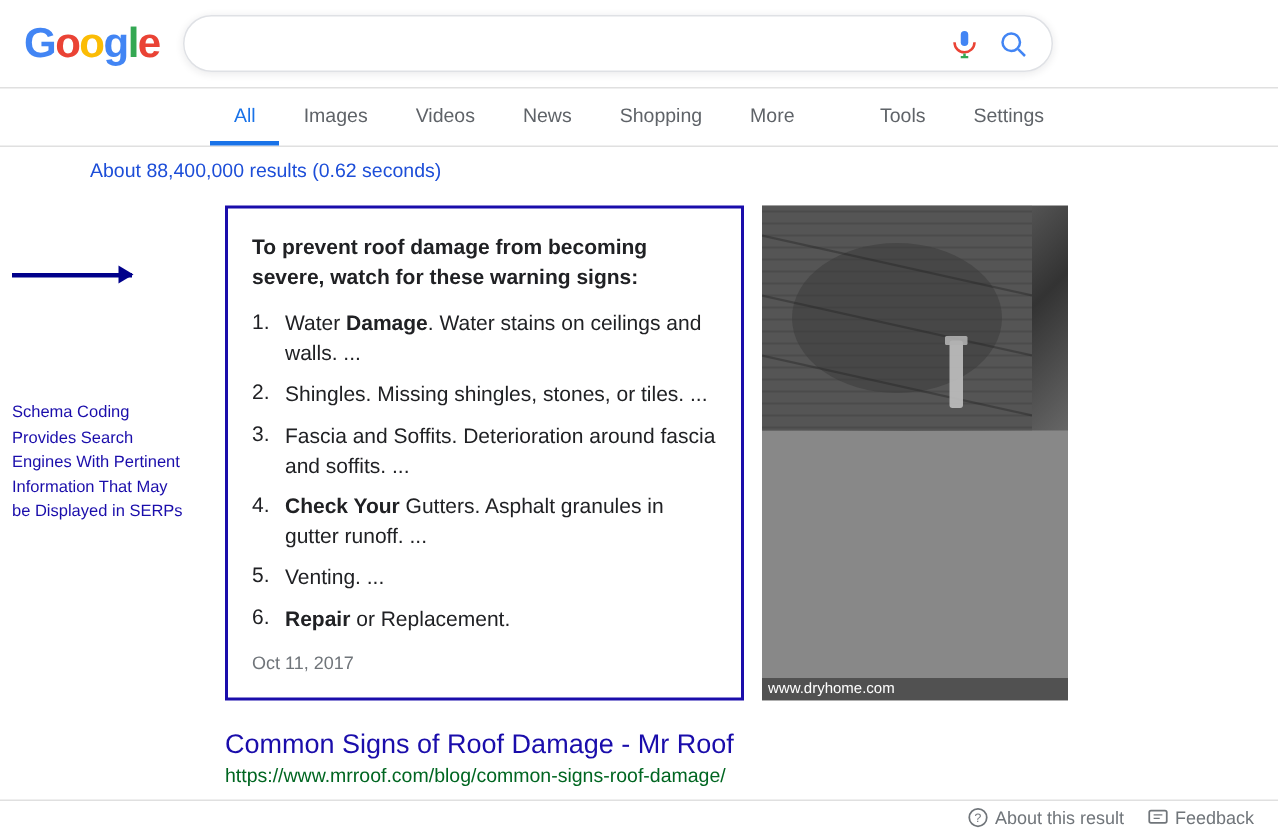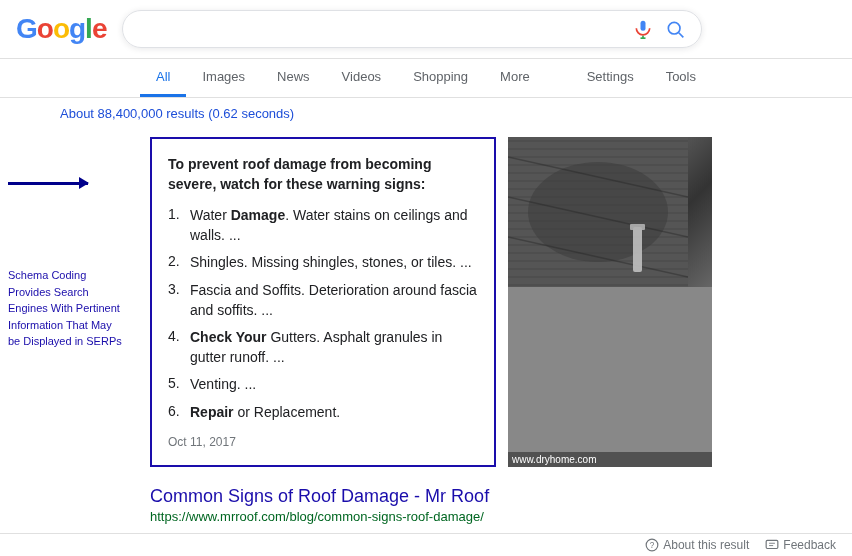--- a/index.html
+++ b/index.html
@@ -321,28 +321,28 @@
         <circle cx="11" cy="11" r="7" stroke="#4285F4" stroke-width="2" fill="none"></circle>
         <line x1="16.5" y1="16.5" x2="22" y2="22" stroke="#4285F4" stroke-width="2"></line>
       </svg>
     </div>
   </div>
 </div>
 
 <div class="nav-tabs">
   <a class="nav-tab active">All</a>
   <a class="nav-tab">Images</a>
+  <a class="nav-tab">Videos</a>
   <a class="nav-tab">News</a>
-  <a class="nav-tab">Videos</a>
   <a class="nav-tab">Shopping</a>
   <a class="nav-tab">More</a>
   <div class="nav-separator"></div>
   <div class="nav-right">
+    <a class="nav-tab">Tools</a>
     <a class="nav-tab">Settings</a>
-    <a class="nav-tab">Tools</a>
   </div>
 </div>
 
 <div class="results-info">
   <span>About 88,400,000 results (0.62 seconds)</span>
 </div>
 
 <div class="main-content">
 
   <div class="left-sidebar">

